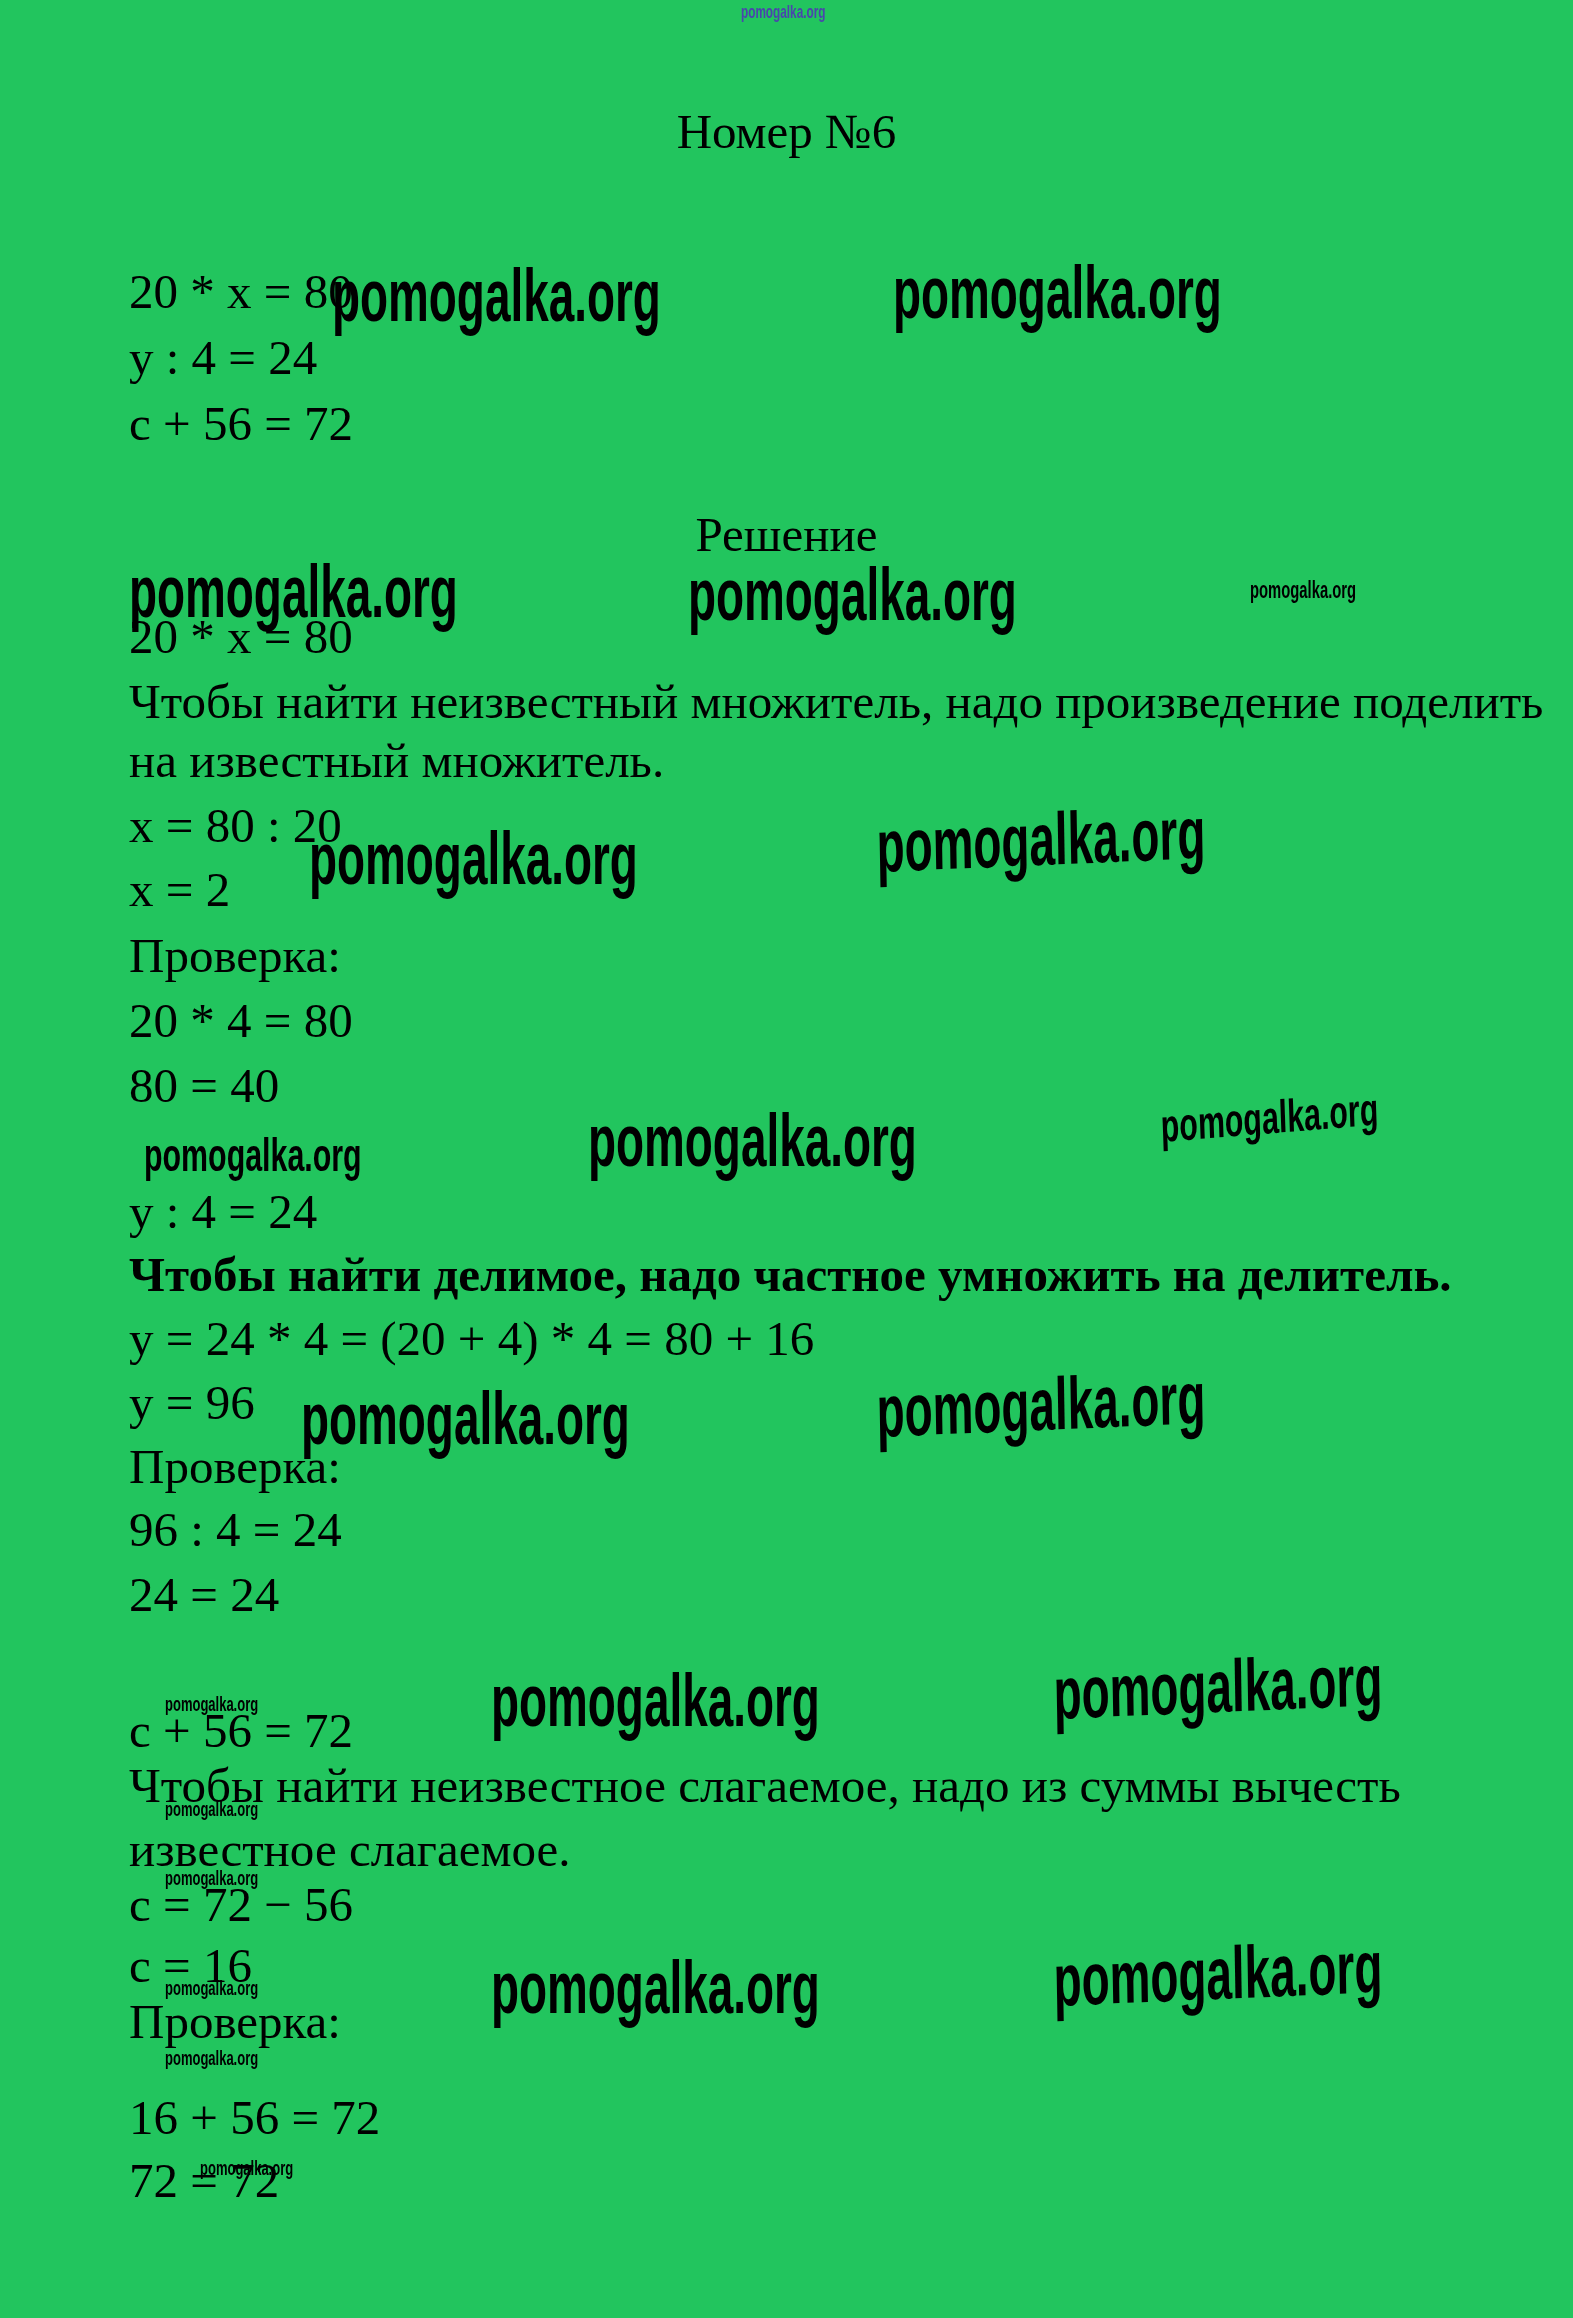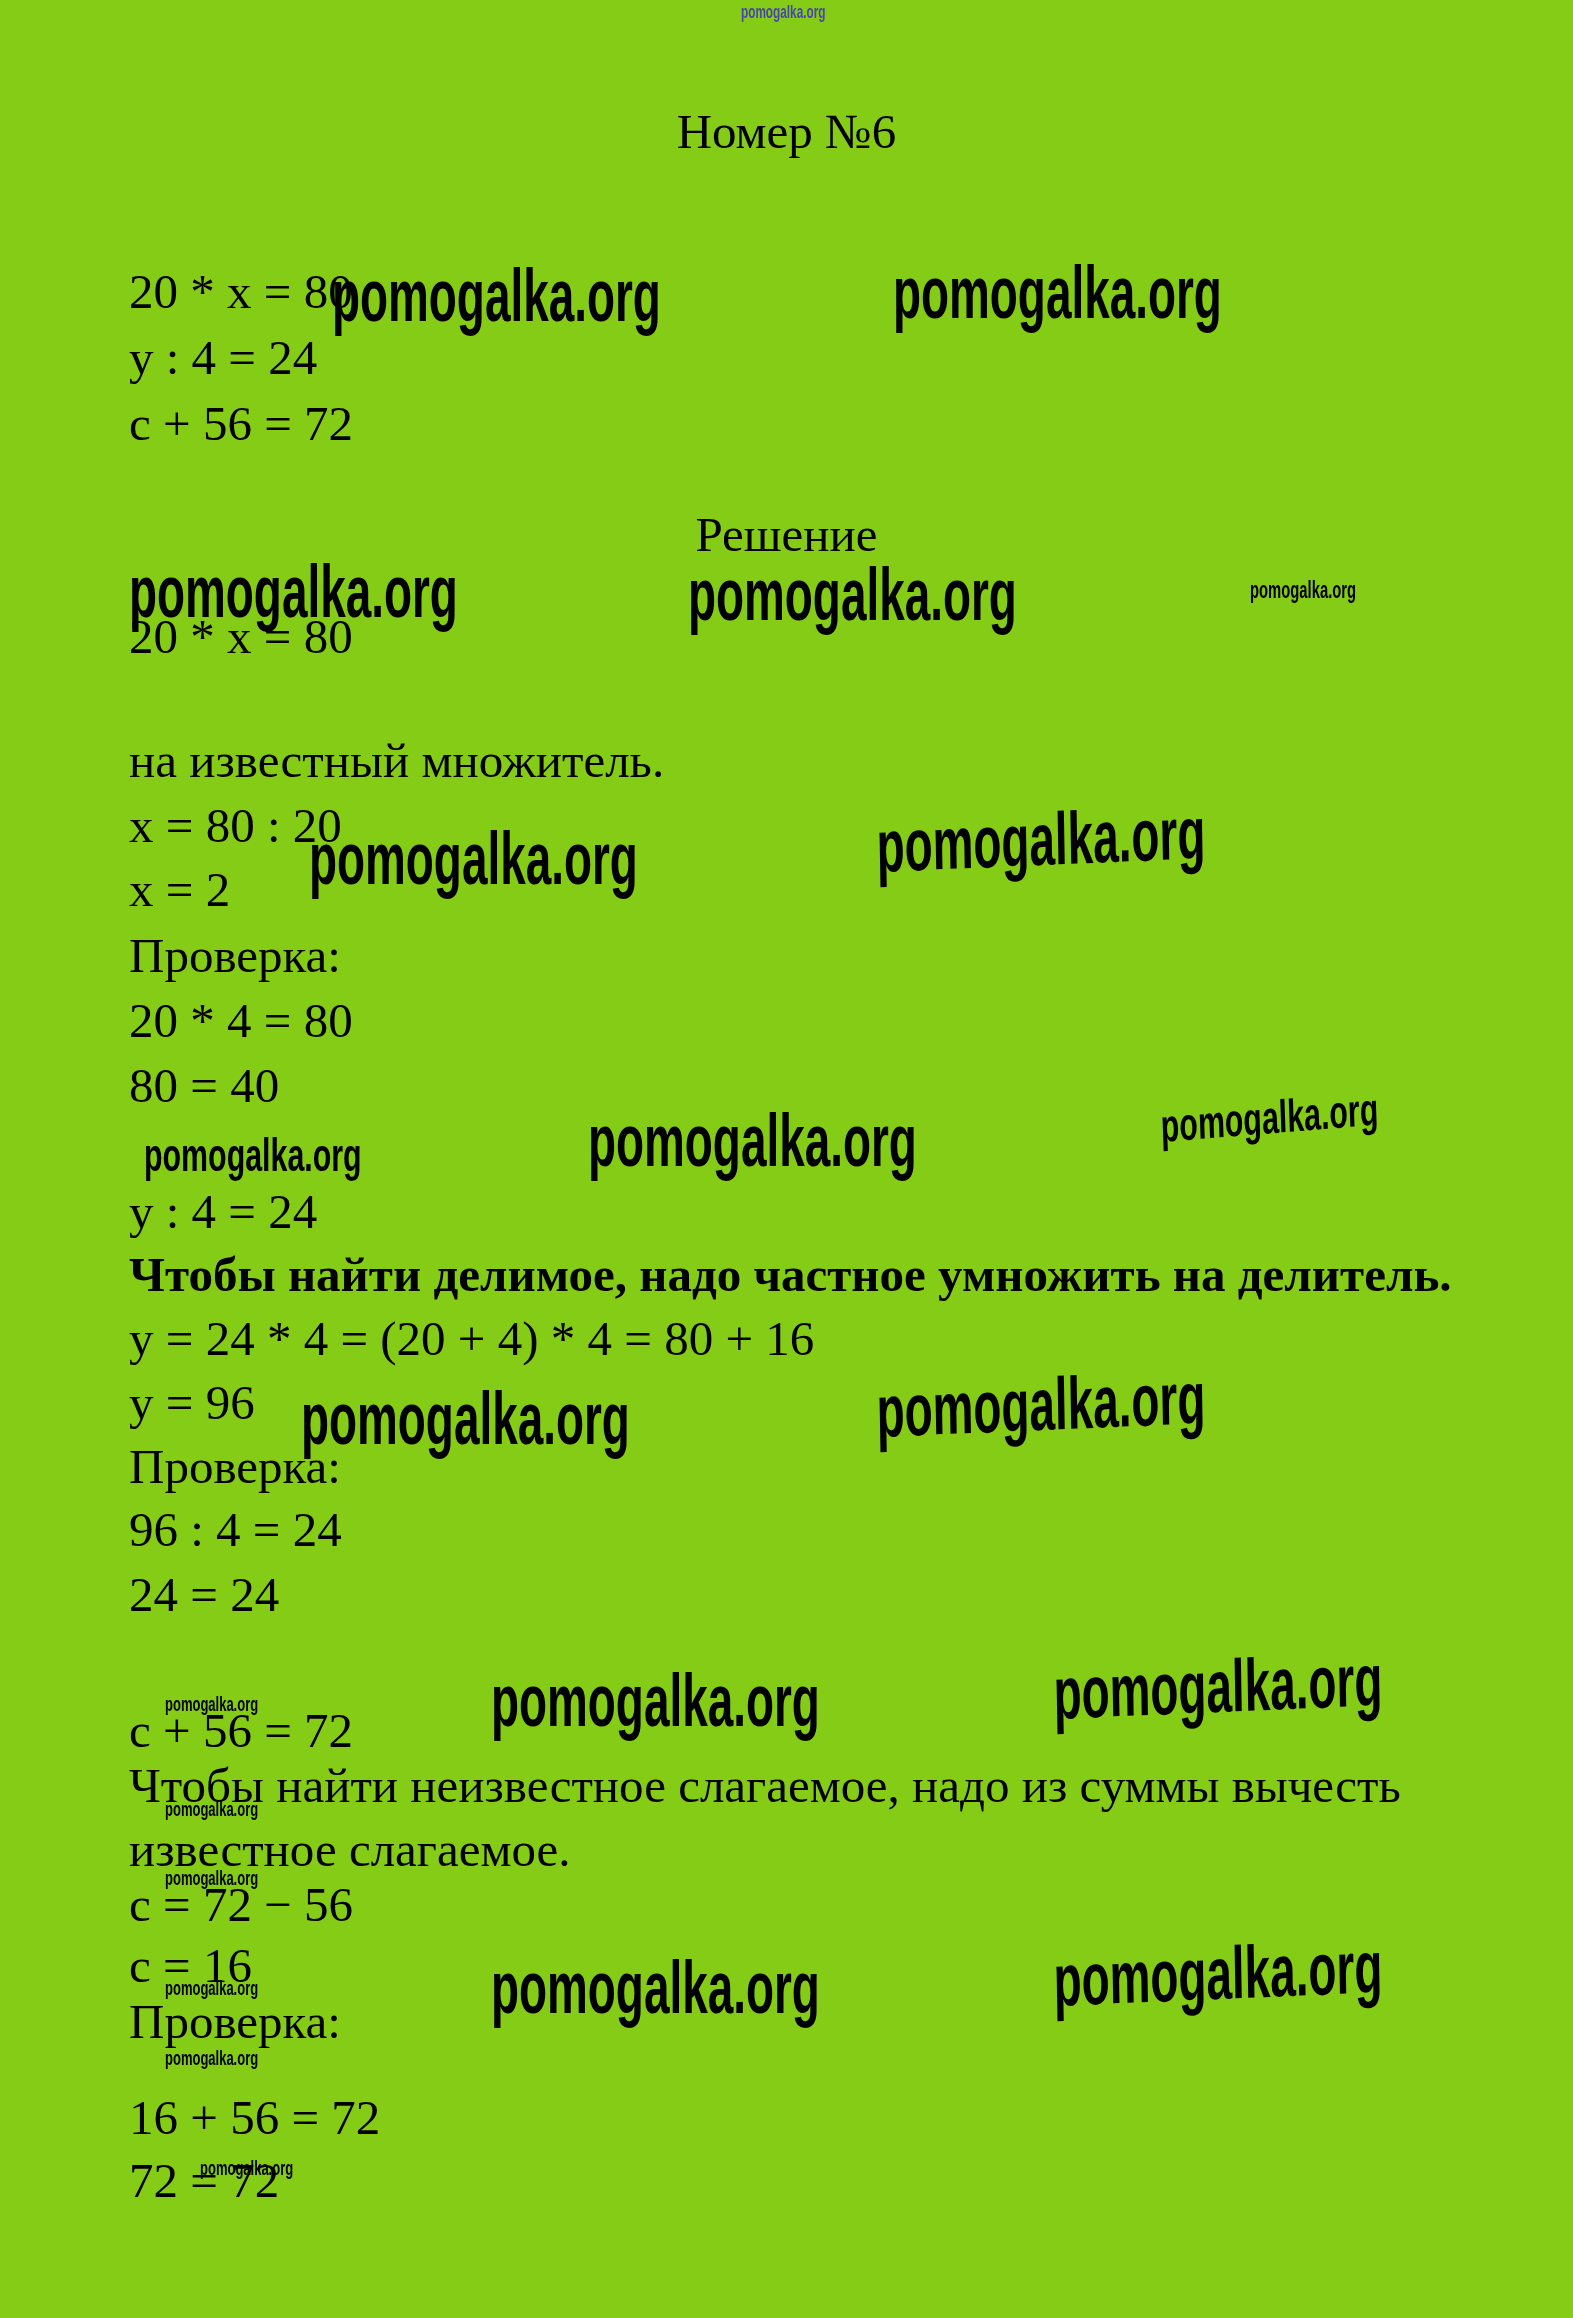--- a/index.html
+++ b/index.html
@@ -1,20 +1,20 @@
 <!DOCTYPE html>
 <html style="font-size:11.8px"><head>
 <meta charset="utf-8">
 <style>
   html,body{margin:0;padding:0;background:#ffffff;}
   .page{
     position:relative;
     width:1573px;
     height:2319px;
-    background:#84cc16;
+    background:#22c55e;
     overflow:hidden;
   }
   .line{
     position:absolute;
     font-family:"Liberation Serif","DejaVu Serif",serif;
     font-size:49px;
     line-height:1;
     color:#000000;
     white-space:nowrap;
   }
@@ -58,20 +58,21 @@
   <span class="wm wm-big" style="left:893px;top:256px;">pomogalka.org</span>
   <div class="line" style="left:129px;top:333px;">y : 4 = 24</div>
   <div class="line" style="left:129px;top:399px;">c + 56 = 72</div>
 
   <div class="line centered" style="top:510px;">Решение</div>
   <span class="wm wm-big" style="left:129px;top:555px;">pomogalka.org</span>
   <span class="wm wm-big" style="left:688px;top:558px;">pomogalka.org</span>
   <span class="wm wm-small" style="left:1250px;top:579px;">pomogalka.org</span>
 
   <div class="line" style="left:129px;top:612px;">20 * x = 80</div>
+  <div class="line" style="left:129px;top:677px;">Чтобы найти неизвестный множитель, надо произведение поделить</div>
   <div class="line" style="left:129px;top:736px;">на известный множитель.</div>
   <div class="line" style="left:129px;top:801px;">x = 80 : 20</div>
   <span class="wm wm-big" style="left:309px;top:822px;">pomogalka.org</span>
   <span class="wm wm-big-tilt" style="left:876px;top:810px;">pomogalka.org</span>
   <div class="line" style="left:129px;top:865px;">x = 2</div>
   <div class="line" style="left:129px;top:931px;">Проверка:</div>
   <div class="line" style="left:129px;top:996px;">20 * 4 = 80</div>
   <div class="line" style="left:129px;top:1061px;">80 = 40</div>
 
   <span class="wm wm-med" style="left:144px;top:1132px;">pomogalka.org</span>

